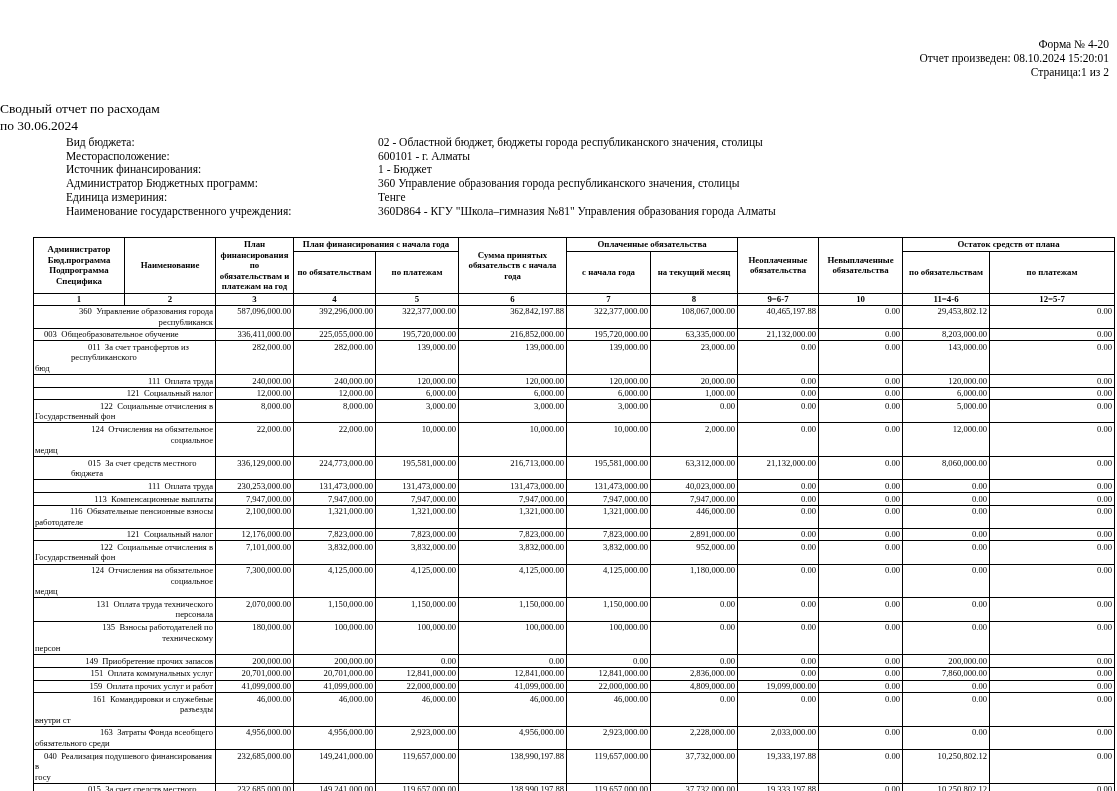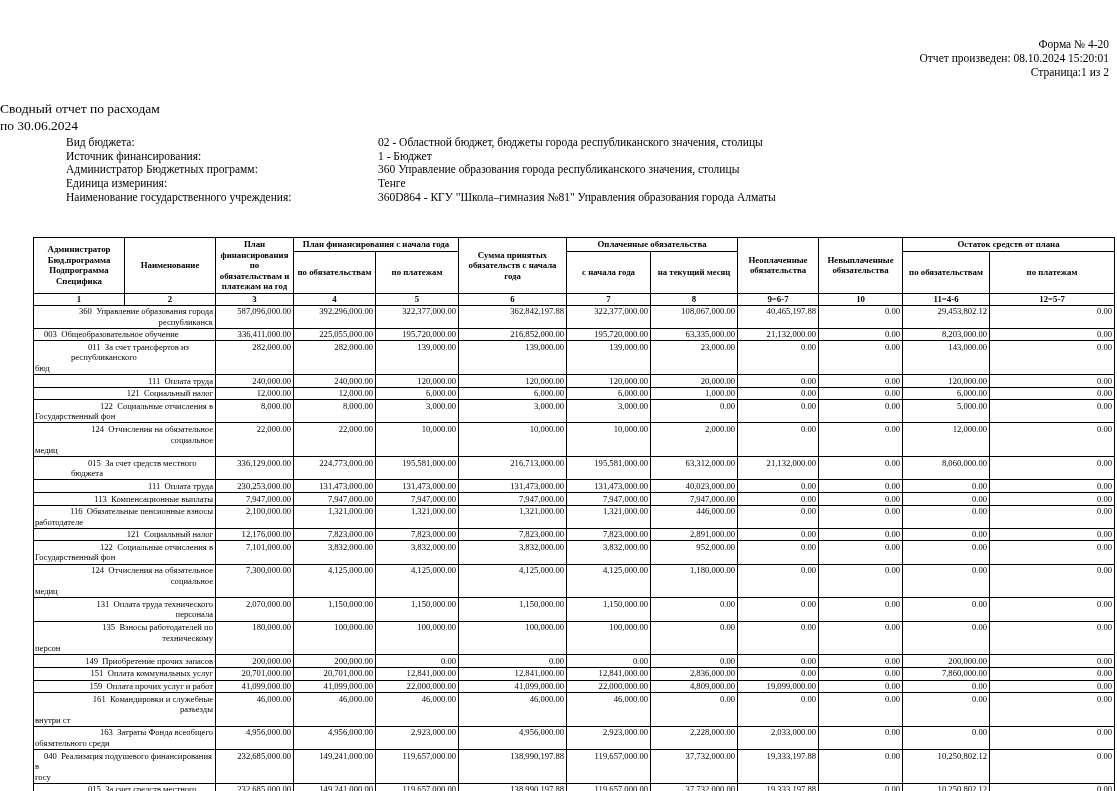--- a/index.html
+++ b/index.html
@@ -52,20 +52,21 @@
     <div>Страница:1 из 2</div>
   </div>
 
   <div class="title-block">
     <div>Сводный отчет по расходам</div>
     <div>по 30.06.2024</div>
   </div>
 
   <div class="meta-block">
       <div class="meta-row"><span class="meta-label">Вид бюджета:</span><span class="meta-value">02 - Областной бюджет, бюджеты города республиканского значения, столицы</span></div>
+      <div class="meta-row"><span class="meta-label">Месторасположение:</span><span class="meta-value">600101 - г. Алматы</span></div>
       <div class="meta-row"><span class="meta-label">Источник финансирования:</span><span class="meta-value">1 - Бюджет</span></div>
       <div class="meta-row"><span class="meta-label">Администратор Бюджетных программ:</span><span class="meta-value">360 Управление образования города республиканского значения, столицы</span></div>
       <div class="meta-row"><span class="meta-label">Единица измериния:</span><span class="meta-value">Тенге</span></div>
       <div class="meta-row"><span class="meta-label">Наименование государственного учреждения:</span><span class="meta-value">360D864 - КГУ "Школа–гимназия №81" Управления образования города Алматы</span></div>
     </div>
 
   <table class="report">
     <colgroup>
       <col style="width:91px">
         <col style="width:91px">

